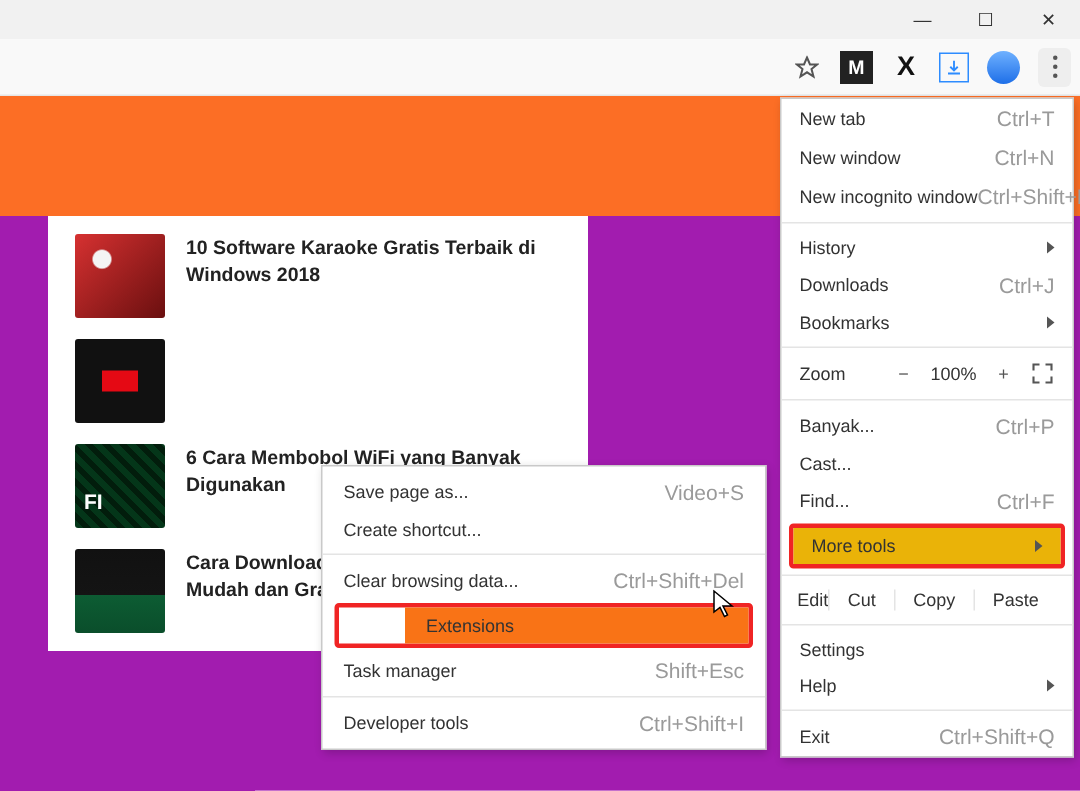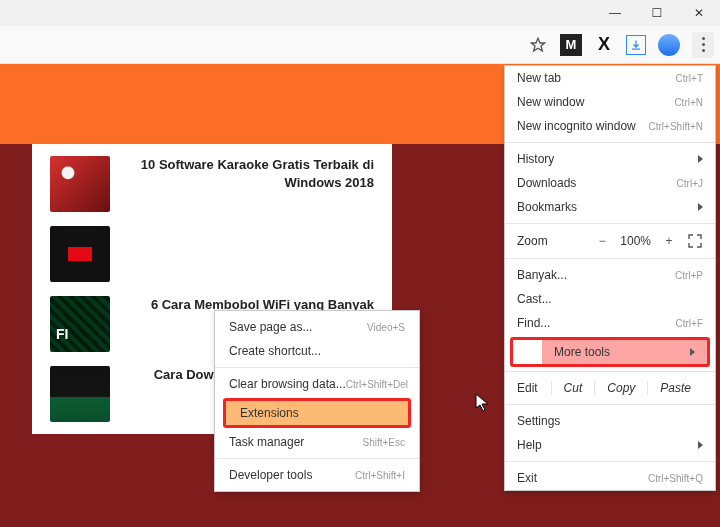--- a/index.html
+++ b/index.html
@@ -60,22 +60,21 @@
     background: #eeeeee;
     border-radius: 4px;
   }
   .dots-icon span {
     width: 3px; height: 3px; background: #555; border-radius: 50%;
   }
 
   .page-body {
     position: relative;
     height: calc(527px - 64px);
-    background: #7f1d1d;
-    text-align: right;
+    background: #a21caf;
   }
   .orange-band {
     height: 80px;
     background: #fc6e25;
     display: flex;
     align-items: center;
     justify-content: flex-end;
     padding-right: 30px;
     color: #fff;
     font-weight: bold;
@@ -118,87 +117,86 @@
     color: #222;
     line-height: 1.4;
     max-width: 260px;
   }
 
   
   .main-menu {
     position: absolute;
     top: 65px;
     right: 4px;
-    width: 212px;
+    width: 196px;
     background: #fff;
     border: 1px solid #c9c9c9;
     box-shadow: 1px 2px 6px rgba(0,0,0,0.2);
     font-size: 12px;
     color: #333;
     z-index: 30;
   }
   .menu-row {
     display: flex;
     align-items: center;
     justify-content: space-between;
     padding: 5px 12px;
     white-space: nowrap;
   }
-  .menu-shortcut { color: #9a9a9a; font-size: 10px; }
+  .menu-shortcut { color: #9a9a9a; font-size: 14px; }
   .menu-sep { height: 1px; background: #e4e4e4; margin: 4px 0; }
   .submenu-arrow {
     width: 0; height: 0;
     border-top: 4px solid transparent;
     border-bottom: 4px solid transparent;
     border-left: 5px solid #555;
   }
   .zoom-row {
     display: flex;
     align-items: center;
     padding: 5px 12px;
     gap: 4px;
   }
   .zoom-controls { display:flex; gap:12px; align-items:center; margin-left:auto;}
   .zoom-btn { width:12px; text-align:center; color:#555;}
   .fullscreen-icon { width:16px; height:16px; }
   .edit-row {
     display:flex; align-items:center; padding:5px 12px;justify-content:center;
   }
-  .edit-btns { display:flex; margin-left:auto;font-style:italic;}
+  .edit-btns { display:flex; margin-left:auto;}
   .edit-btns div { padding:0 12px; border-left:1px solid #e4e4e4;}
   .more-tools-row {
-    background:#fca5a5;
-    margin-left:29px;
+    background:#eab308;
   }
   .red-box {
     border: 3px solid #f02424;
     border-radius: 3px;
   }
   .more-tools-wrap {
     margin: 2px 5px;
   }
 
   
   .sub-menu {
     position: absolute;
     top: 310px;
     left: 214px;
-    width: 206px;
+    width: 297px;
     background: #fff;
     border: 1px solid #c9c9c9;
     box-shadow: 1px 2px 6px rgba(0,0,0,0.2);
     z-index: 40;
     font-size: 12px;
     padding: 4px 0;
   }
   .sub-menu .menu-row { padding: 5px 14px; }
   .ext-wrap {
     margin: 2px 8px;
   }
-  .ext-row { background:#fdba74; }
+  .ext-row { background:#f97316;margin-left:44px; }
 
   .cursor {
     position:absolute;
     top: 393px;
     left: 475px;
     z-index: 50;
     pointer-events:none;
   }
 </style>
 </head>

